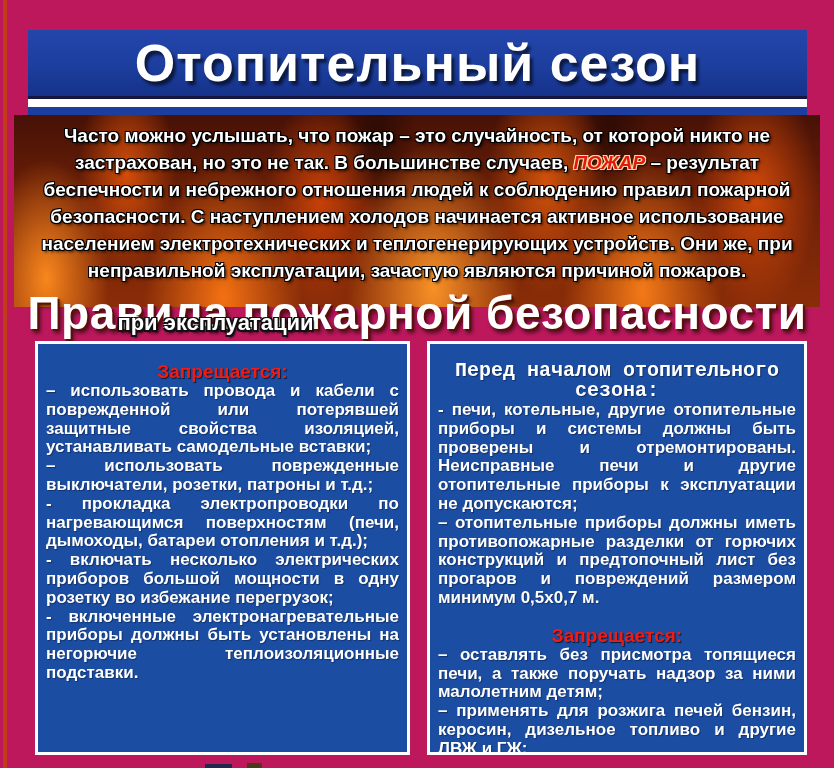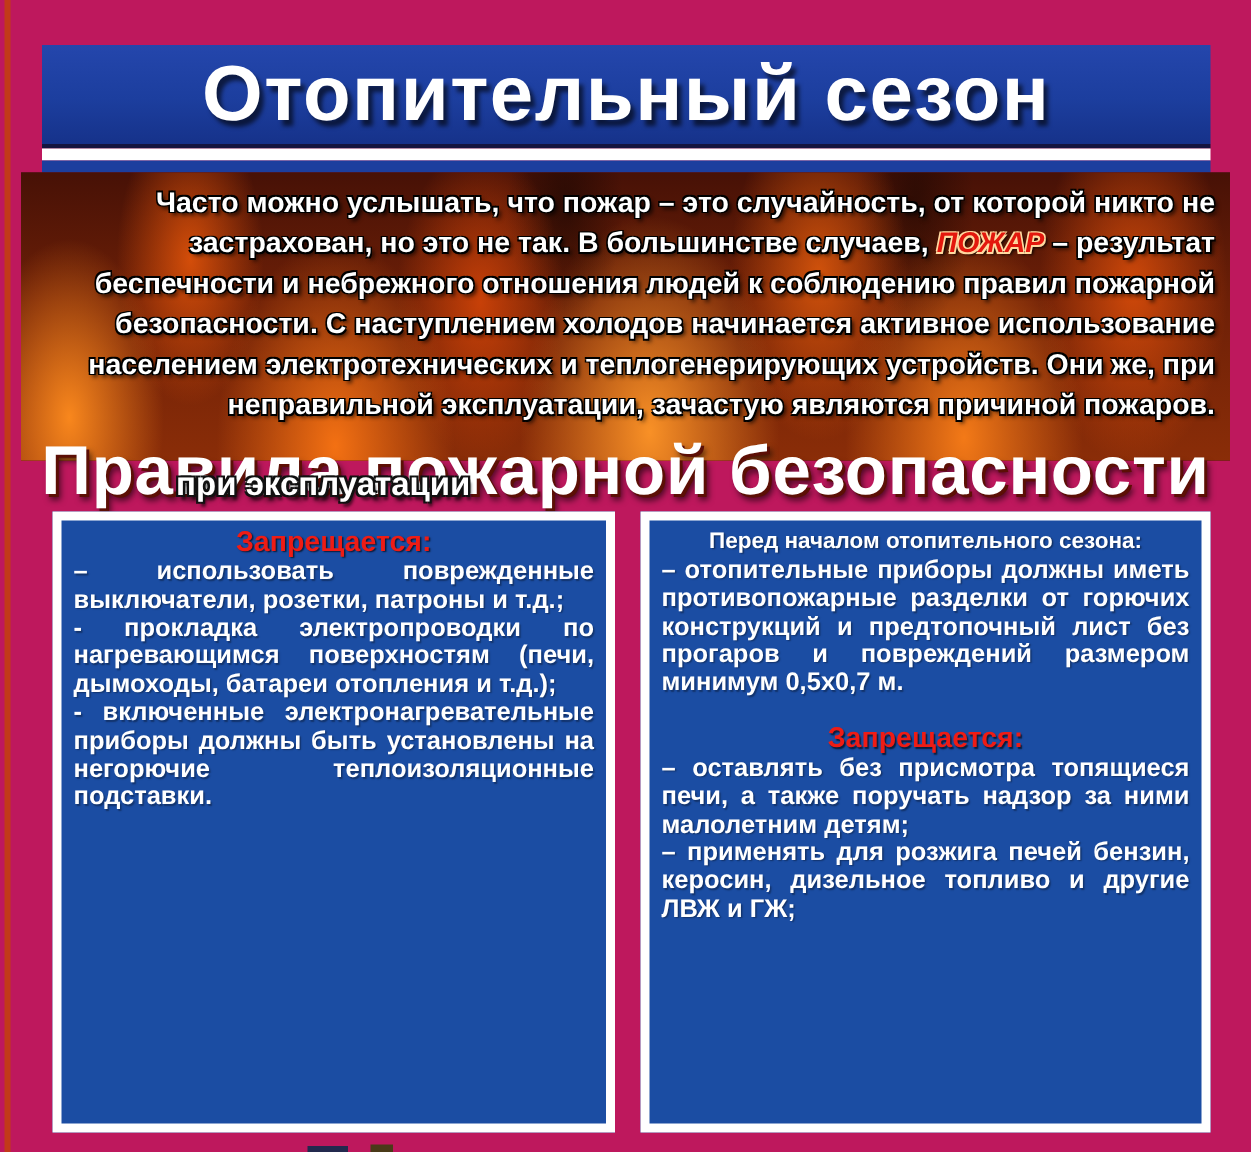--- a/index.html
+++ b/index.html
@@ -45,21 +45,21 @@
       radial-gradient(ellipse 60px 120px at 45% 12%, rgba(15,4,2,.55), rgba(15,4,2,0) 65%),
       radial-gradient(ellipse 120px 200px at 52% 90%, rgba(255,150,40,.95), rgba(255,150,40,0) 72%),
       radial-gradient(ellipse 85px 160px at 66% 35%, rgba(235,95,12,.8), rgba(235,95,12,0) 70%),
       radial-gradient(ellipse 60px 130px at 74% 10%, rgba(15,4,2,.5), rgba(15,4,2,0) 65%),
       radial-gradient(ellipse 110px 190px at 78% 92%, rgba(255,130,25,.9), rgba(255,130,25,0) 72%),
       radial-gradient(ellipse 90px 170px at 92% 40%, rgba(225,80,10,.85), rgba(225,80,10,0) 70%),
       linear-gradient(180deg,#471106 0%,#6E2007 45%,#8A2D08 100%);
   }
   .intro{
     margin:0;padding:7px 10px 0 10px;
-    color:#fff;font-size:19px;line-height:27px;text-align:right;
+    color:#fff;font-size:19px;line-height:27px;text-align:center;
     text-shadow:-1px -1px 0 #000,1px -1px 0 #000,-1px 1px 0 #000,1px 1px 0 #000,2px 2px 3px rgba(0,0,0,.85);
   }
   .intro .pozhar{
     color:#E3170D;font-style:italic;
     text-shadow:-1px -1px 0 #FFD9A0,1px -1px 0 #FFD9A0,-1px 1px 0 #FFD9A0,1px 1px 0 #FFD9A0,2px 2px 2px rgba(0,0,0,.8);
   }
   .rules-heading{
     margin:2px 0 0 0;
     color:#fff;font-size:46px;text-align:center;letter-spacing:.5px;
     text-shadow:2px 2px 0 #5C0F05,3px 4px 4px rgba(0,0,0,.65);
@@ -70,38 +70,39 @@
     display:flex;
   }
   .col-header{
     width:50%;text-align:center;color:#fff;font-size:22px;line-height:30px;
     text-shadow:-1.5px -1.5px 0 #111,1.5px -1.5px 0 #111,-1.5px 1.5px 0 #111,1.5px 1.5px 0 #111,2px 3px 2px rgba(0,0,0,.6);
   }
   
   .rule-box{
     position:absolute;top:341px;height:414px;
     background:#1B4DA3;
-    border:6px solid #ffffff;
+    border:3px solid #ffffff;
     color:#fff;
-    padding:4px 8px;
+    padding:17px 8px;
     box-sizing:border-box;
     overflow:hidden;
     font-size:17px;line-height:18.8px;
   }
   .rule-box.left{left:35px;width:375px;}
   .rule-box.right{left:427px;width:380px;}
   .rule-box p{margin:0;text-align:justify;text-shadow:1px 1px 1px rgba(0,0,0,.35);}
   .prohibited-heading{
     color:#EE1C15;text-align:center;font-size:19px;line-height:21px;
     text-shadow:1px 1px 1px rgba(0,0,0,.65);
   }
   .prohibited-heading.spaced{margin-top:17px;}
   .subhead{
-    color:#fff;text-align:center;font-size:15px;line-height:20px;
+    color:#fff;text-align:center;font-size:20px;line-height:20px;
     text-shadow:1px 1px 1px rgba(0,0,0,.4);
+    font-family:Liberation Mono, monospace;
   }
   
   .cutoff-mark{position:absolute;background:#23294E;}
   .cutoff-mark.m1{left:205px;top:764px;width:27px;height:4px;}
   .cutoff-mark.m2{left:247px;top:763px;width:15px;height:5px;background:#4A3A18;}
 </style>
 </head>
 <body>
 
 <div class="poster">
@@ -119,27 +120,30 @@
     <p class="intro"><span>Часто можно услышать, что пожар – это случайность, от которой никто не застрахован, но это не так. В большинстве случаев, </span><span class="pozhar">ПОЖАР</span><span> – результат беспечности и небрежного отношения людей к соблюдению правил пожарной безопасности. С наступлением холодов начинается активное использование населением электротехнических и теплогенерирующих устройств. Они же, при неправильной эксплуатации, зачастую являются причиной пожаров.</span></p>
     <h2 class="rules-heading">Правила пожарной безопасности</h2>
   </div>
 
   <div class="col-headers">
     <div class="col-header">при эксплуатации электрооборудования</div>
   </div>
 
   <div class="rule-box left">
     <div class="prohibited-heading">Запрещается:</div>
+    <p>–  использовать провода и кабели с поврежденной или потерявшей защитные свойства изоляцией, устанавливать самодельные вставки;</p>
     <p>–  использовать поврежденные выключатели, розетки, патроны и т.д.;</p>
     <p>-  прокладка электропроводки по нагревающимся поверхностям (печи, дымоходы, батареи отопления и т.д.);</p>
+    <p>- включать несколько электрических приборов большой мощности в одну розетку во избежание перегрузок;</p>
     <p>-  включенные электронагревательные приборы должны быть установлены на негорючие теплоизоляционные подставки.</p>
   </div>
 
   <div class="rule-box right">
     <div class="subhead">Перед началом отопительного сезона:</div>
+    <p>- печи, котельные, другие отопительные приборы и системы должны быть проверены и отремонтированы. Неисправные печи и другие отопительные приборы к эксплуатации не допускаются;</p>
     <p>–  отопительные приборы должны иметь противопожарные разделки от горючих конструкций и предтопочный лист без прогаров и повреждений размером минимум 0,5х0,7 м.</p>
     <div class="prohibited-heading spaced">Запрещается:</div>
     <p>– оставлять без присмотра топящиеся печи, а также поручать надзор за ними малолетним детям;</p>
     <p>–  применять для розжига печей бензин, керосин, дизельное топливо и другие ЛВЖ и ГЖ;</p>
 
   </div>
 
   <div class="cutoff-mark m1"></div>
   <div class="cutoff-mark m2"></div>
 

